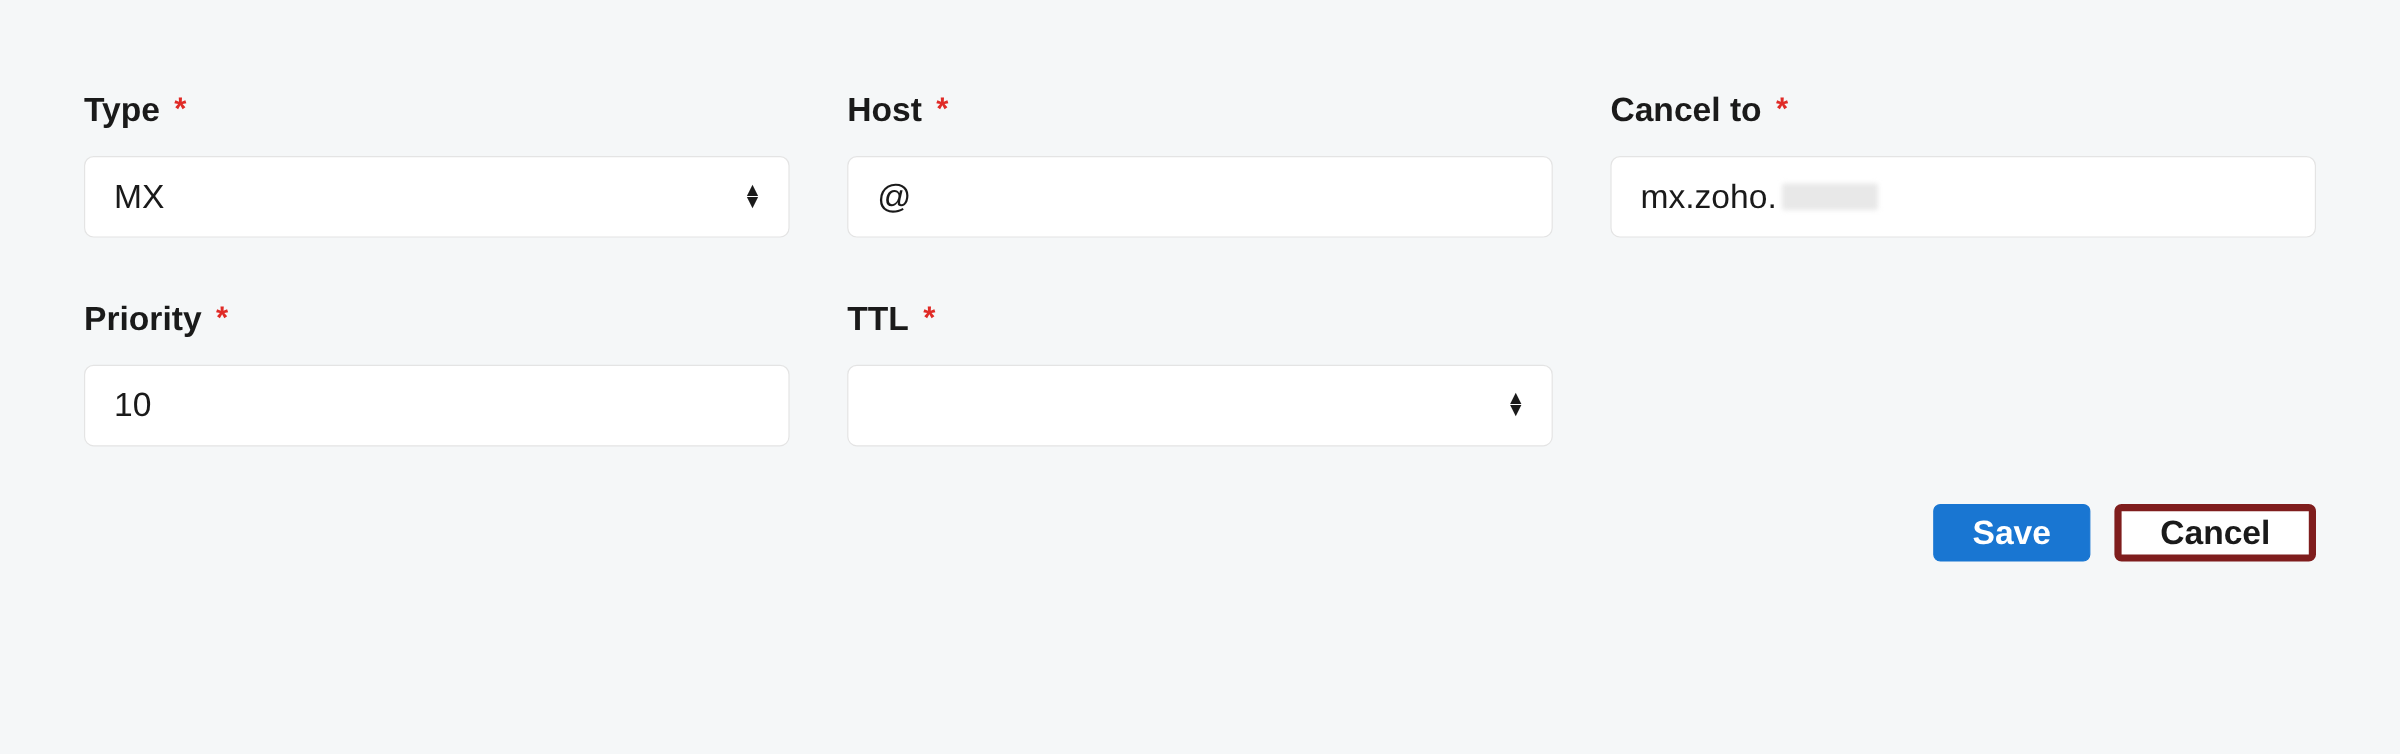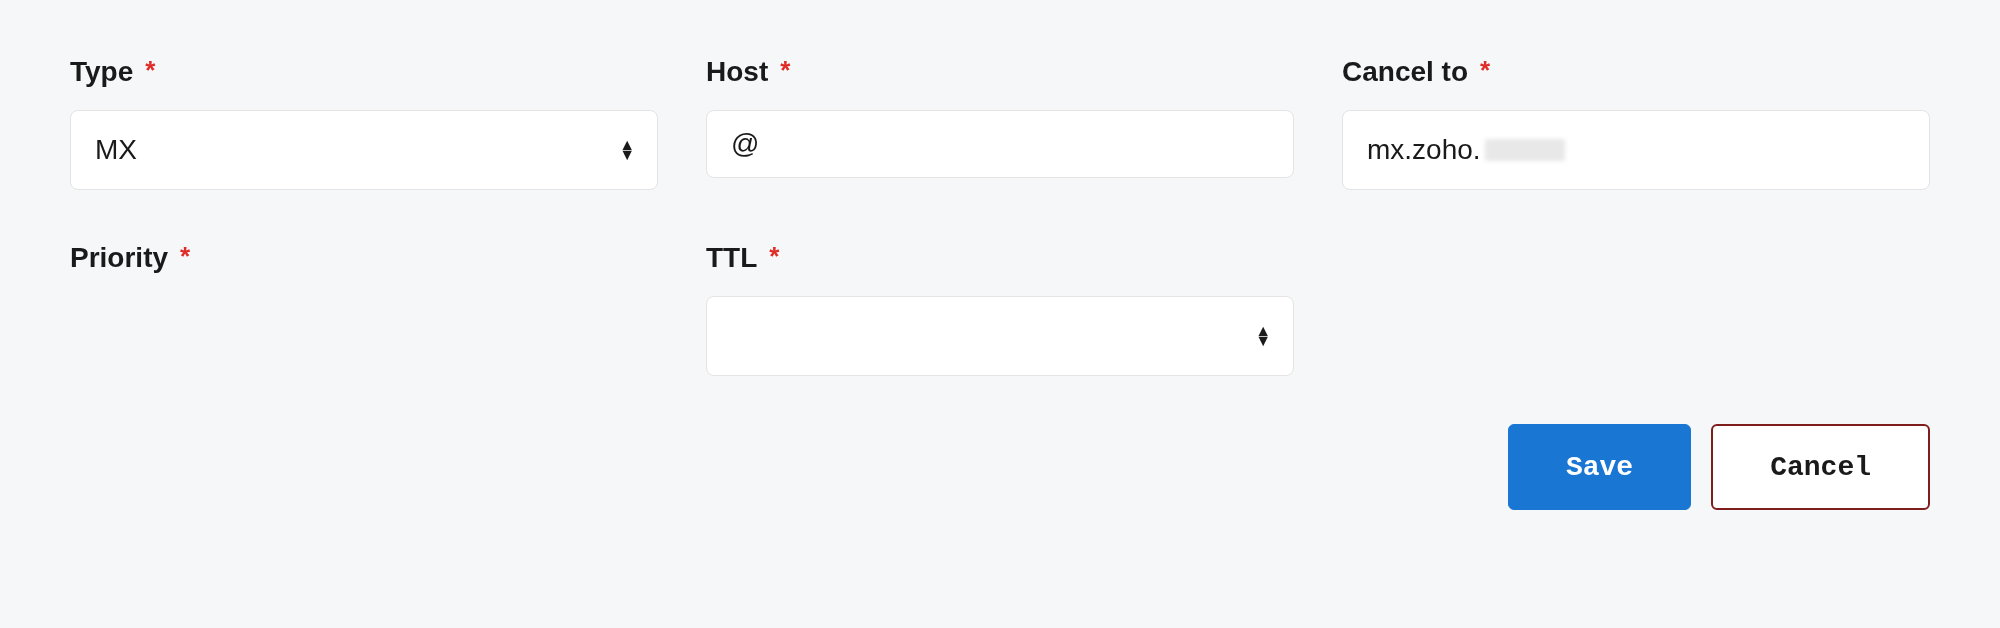--- a/index.html
+++ b/index.html
@@ -12,20 +12,21 @@
       background: #f5f7f8;
       width: 2000px;
       height: 628px;
       padding: 56px 70px 40px 70px;
     }
     .form-grid {
       display: grid;
       grid-template-columns: 1fr 1fr 1fr;
       column-gap: 48px;
       row-gap: 52px;
+      margin-top: 20px;
     }
     .field {
       display: flex;
       flex-direction: column;
     }
     .label-row {
       display: flex;
       align-items: baseline;
       margin-bottom: 22px;
     }
@@ -39,21 +40,21 @@
       font-size: 26px;
       font-weight: 700;
       margin-left: 12px;
       position: relative;
       top: -2px;
     }
     .input-box {
       background: #ffffff;
       border: 1px solid #e4e4e4;
       border-radius: 8px;
-      height: 80px;
+      height: 68px;
       padding: 0 24px;
       font-size: 28px;
       color: #1a1a1a;
       outline: none;
       display: flex;
       align-items: center;
       position: relative;
     }
     .input-box.select {
       padding-right: 56px;
@@ -101,38 +102,38 @@
       border-radius: 2px;
     }
     .button-row {
       margin-top: 48px;
       display: flex;
       justify-content: flex-end;
       gap: 20px;
       padding-right: 0;
     }
     .btn {
-      height: 86px;
-      padding: 0 57px;
+      height: 48px;
+      padding: 0 32px;
       font-size: 28px;
       font-weight: 600;
       border-radius: 6px;
       cursor: pointer;
       border: 1px solid transparent;
-      font-family: Liberation Mono, monospace;
+      font-family: Liberation Sans, sans-serif;
     }
     .btn-primary {
       background: #1976d2;
       color: #ffffff;
       border-color: #1976d2;
     }
     .btn-secondary {
       background: #ffffff;
       color: #1a1a1a;
-      border: 2px solid #7f1d1d;
+      border: 6px solid #7f1d1d;
     }
   </style>
 </head>
 <body>
 
 <div class="form-grid">
 
   <div class="field">
     <div class="label-row">
       <span class="label-text">Type</span>
@@ -164,20 +165,21 @@
       <span>mx.zoho.</span>
         <span class="redacted"></span>
     </div>
   </div>
 
   <div class="field">
     <div class="label-row">
       <span class="label-text">Priority</span>
       <span class="required">*</span>
     </div>
+    <input class="text-input" type="text" value="10" style="">
   </div>
 
   <div class="field">
     <div class="label-row">
       <span class="label-text">TTL</span>
       <span class="required">*</span>
     </div>
     <div class="input-box select">
       <span class="sort-icon">
         <span>▲</span>

